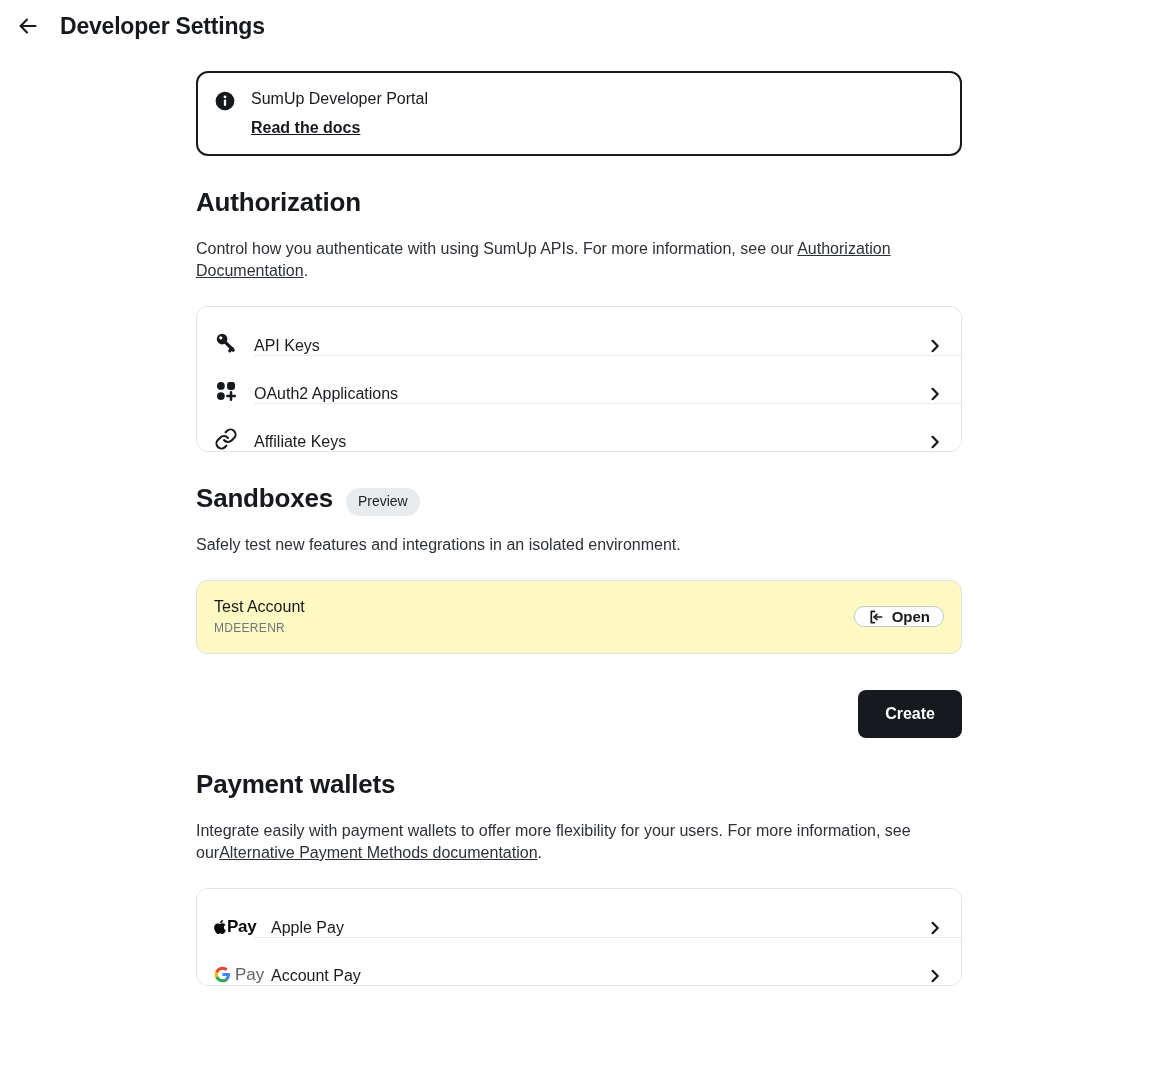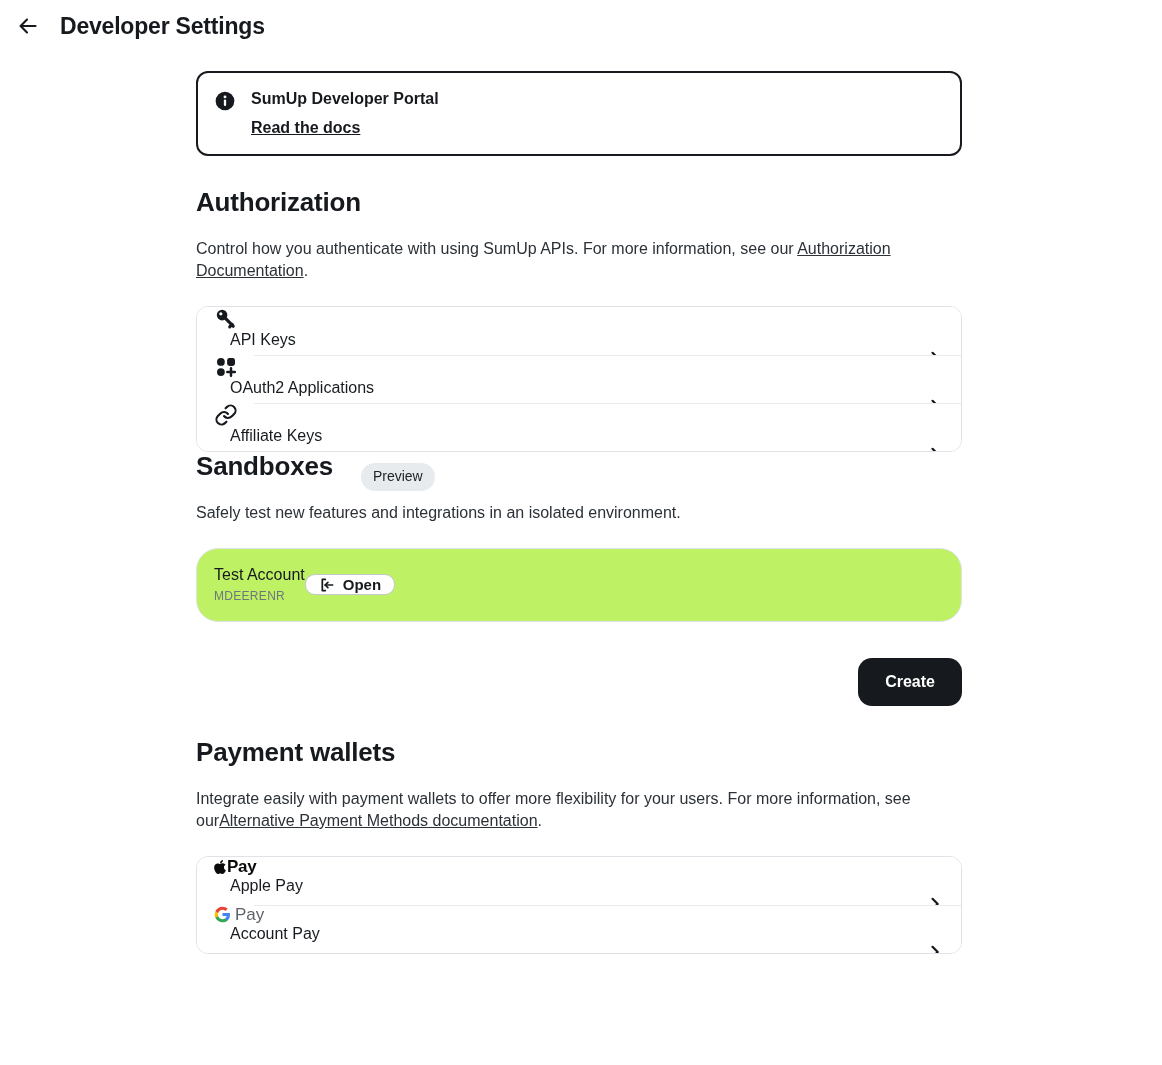--- a/index.html
+++ b/index.html
@@ -22,41 +22,41 @@
 
   
   .content { width: 766px; margin-left: 196px; }
 
   
   .callout {
     margin-top: 19px; border: 2px solid #171a1e; border-radius: 12px;
     padding: 15px 16px 17px 16px; display: flex; gap: 15px;
   }
   .callout-icon { width: 22px; height: 22px; flex: none; margin-top: 2px; }
-  .callout-title { font-size: 16px; font-weight: 700; line-height: 22px; }
+  .callout-title { font-size: 16px; font-weight: 400; line-height: 22px; }
   .callout-body { font-size: 16px; line-height: 22px; color: #272d33; margin-top: 0; }
   .callout-link {
     display: inline-block; margin-top: 9px; font-size: 16px; font-weight: 700;
     color: #16191d; text-decoration: underline; cursor: pointer;
   }
 
   
   .section-title { font-size: 26px; font-weight: 700; letter-spacing: -0.2px; margin: 32px 0 0; line-height: 1.15; }
-  .section-title-row { display: flex; align-items: center; gap: 28px; }
+  .section-title-row { display: flex; align-items: center; gap: 13px; margin-top: 32px; }
   .section-title-row .section-title { margin: 0; }
   .badge {
     background: #e8ebee; color: #1c2126; font-size: 14px; line-height: 1.25;
-    padding: 5px 12px 6px; border-radius: 999px; position: relative; top: 10px;
+    padding: 5px 12px 6px; border-radius: 999px; position: relative; top: 3px;
   }
   .section-desc { margin: 20px 0 0; font-size: 16px; line-height: 22px; color: #2b3137; }
   .text-link { color: #2b3137; text-decoration: underline; cursor: pointer; }
 
   
   .list-card { margin-top: 24px; border: 1px solid #dfe3e7; border-radius: 12px; overflow: hidden; background: #fff; }
-  .list-row { display: flex; align-items: flex-start; height: 48px; padding: 0 17px; position: relative; cursor: pointer; background: #fff; flex-direction: column; }
+  .list-row { display: flex; align-items: flex-end; height: 48px; padding: 0 17px; position: relative; cursor: pointer; background: #fff; }
   .list-row + .list-row::before {
     content: ""; position: absolute; top: 0; left: 57px; right: 0; height: 1px; background: #e9ebee;
   }
   .row-icon { width: 24px; height: 24px; flex: none; color: #16191d; display: flex; align-items: center; justify-content: center; }
   .row-icon svg { width: 24px; height: 24px; }
   .row-label { margin-left: 16px; font-size: 16px; color: #181c20; }
   .row-chevron { margin-left: auto; width: 18px; height: 18px; color: #16191d; flex: none; }
   .row-chevron svg { width: 18px; height: 18px; }
 
   
@@ -64,35 +64,35 @@
   .apple-pay-mark { display: flex; align-items: center; gap: 1px; }
   .apple-pay-mark svg { height: 16px; width: auto; }
   .apple-pay-mark .mark-text { font-size: 17px; font-weight: 600; color: #0a0a0a; letter-spacing: -0.3px; }
   .gpay-mark { display: flex; align-items: center; gap: 4px; }
   .gpay-mark svg { height: 17px; width: 17px; }
   .gpay-mark .mark-text { font-size: 17px; color: #5f6368; }
   .wallet-label { margin-left: 16px; font-size: 16px; color: #181c20; }
 
   
   .account-card {
-    margin-top: 24px; border: 1px solid #dfe3e7; border-radius: 22px; background: #bef264;
-    padding: 12px 17px; display: flex; align-items: center; height: 74px;
+    margin-top: 24px; border: 1px solid #dfe3e7; border-radius: 11px; background: #fef9c3;
+    padding: 12px 17px; display: flex; align-items: center; justify-content: space-between; height: 74px;
   }
   .account-name { font-size: 16px; color: #16191d; }
   .account-id { font-size: 12px; color: #6e767e; margin-top: 5px; letter-spacing: 0.3px; }
   .open-btn {
     display: inline-flex; align-items: center; gap: 8px; background: #fff;
     border: 1px solid #c3c8cc; border-radius: 10px; padding: 1px 13px;
     font-family: inherit; font-size: 15px; font-weight: 700; color: #16191d; cursor: pointer;
   }
   .open-btn svg { width: 16px; height: 16px; }
 
   .create-row { display: flex; justify-content: flex-end; margin-top: 36px; }
   .create-btn {
-    background: #16191d; color: #ffffff; border: none; border-radius: 14px;
+    background: #16191d; color: #ffffff; border: none; border-radius: 8px;
     height: 48px; padding: 0 27px; font-family: inherit; font-size: 16px; font-weight: 700; cursor: pointer;
   }
 </style>
 </head>
 <body>
 
 <div class="header">
   <button class="back-btn">
     <span style="display:flex;">
       <svg viewBox="0 0 24 24" fill="none" stroke="currentColor" stroke-width="2.1" stroke-linecap="round" stroke-linejoin="round">

